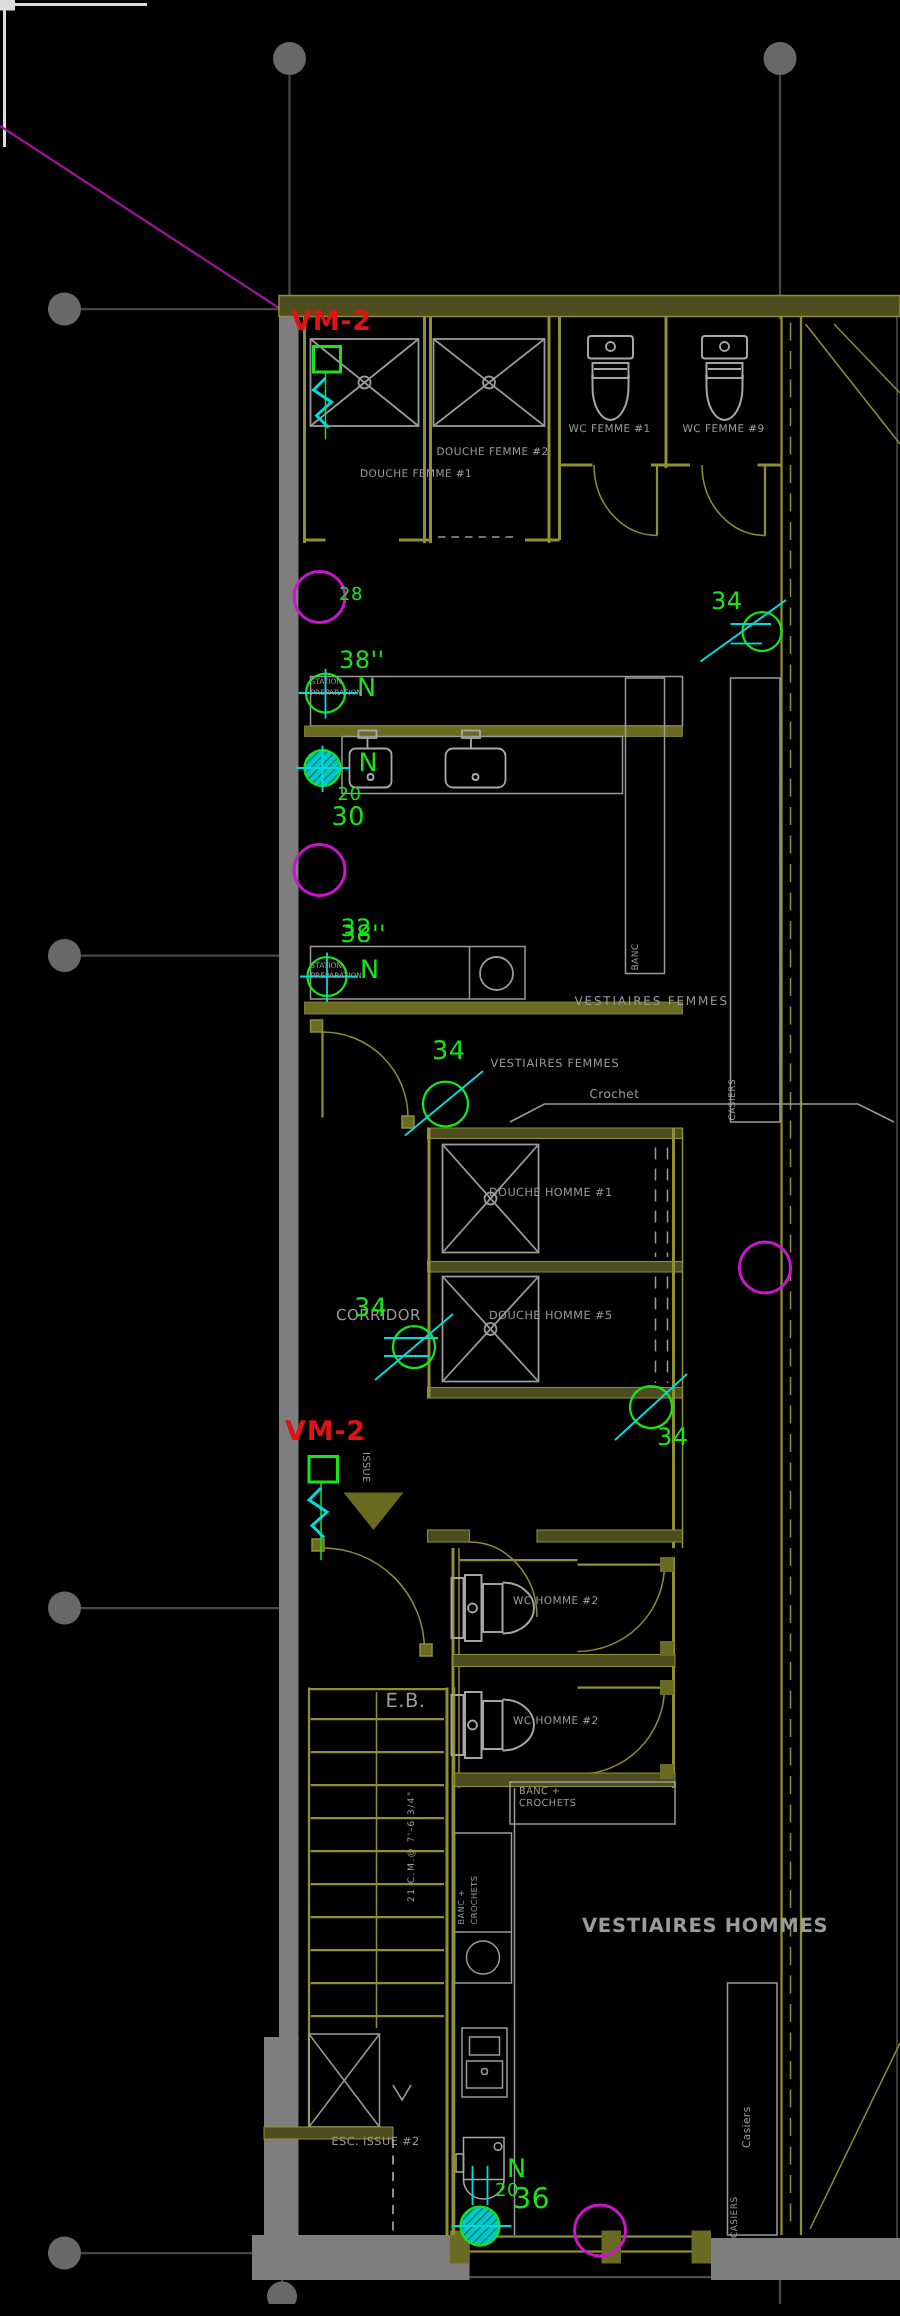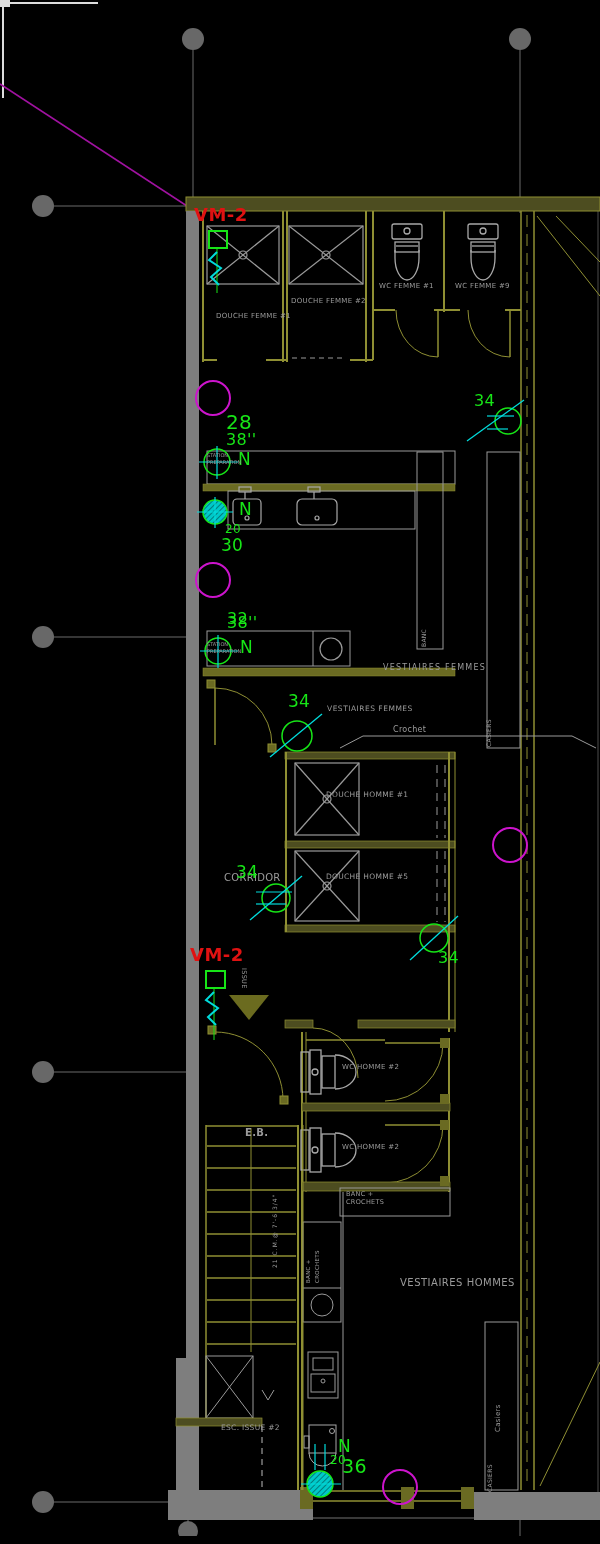--- a/index.html
+++ b/index.html
@@ -338,26 +338,26 @@
     <circle cx="213" cy="398" r="17"></circle>
     <circle cx="213" cy="580" r="17"></circle>
     <circle cx="510" cy="845" r="17"></circle>
     <circle cx="400" cy="1487" r="17"></circle>
   </g>
 </svg>
 
 <div class="lbl red" style="left:194px;top:206px;font-size:18px;">VM-2</div>
 <div class="lbl red" style="left:190px;top:946px;font-size:18px;">VM-2</div>
 
-<div class="lbl" style="left:188px;top:313px;font-size:7px;padding-left:28px;">DOUCHE FEMME #1</div>
+<div class="lbl" style="left:212px;top:313px;font-size:7px;padding-left:28px;">DOUCHE FEMME #1</div>
 <div class="lbl" style="left:291px;top:298px;font-size:7px;">DOUCHE FEMME #2</div>
 <div class="lbl" style="left:379px;top:283px;font-size:7px;">WC FEMME #1</div>
 <div class="lbl" style="left:455px;top:283px;font-size:7px;">WC FEMME #9</div>
 
-<div class="lbl green" style="left:226px;top:412px;font-size:20px;">28</div>
+<div class="lbl green" style="left:226px;top:390px;font-size:12px;">28</div>
 <div class="lbl green" style="left:226px;top:432px;font-size:16px;">38''</div>
 <div class="lbl green" style="left:238px;top:451px;font-size:17px;">N</div>
 <div class="lbl" style="left:207px;top:453px;font-size:5px;letter-spacing:0;">STATION</div>
 <div class="lbl" style="left:207px;top:460px;font-size:5px;letter-spacing:0;">PREPARATION</div>
 <div class="lbl green" style="left:239px;top:501px;font-size:17px;">N</div>
 <div class="lbl green" style="left:225px;top:523px;font-size:12px;">20</div>
 <div class="lbl green" style="left:221px;top:537px;font-size:17px;">30</div>
 <div class="lbl green" style="left:474px;top:393px;font-size:16px;">34</div>
 
 <div class="lbl green" style="left:227px;top:594px;font-size:16px;margin-top:17px;">32</div>
@@ -379,27 +379,27 @@
 <div class="lbl green" style="left:236px;top:864px;font-size:17px;">34</div>
 <div class="lbl green" style="left:438px;top:950px;font-size:16px;">34</div>
 
 <div class="lbl vtd" style="left:247px;top:968px;font-size:6.5px;">ISSUE</div>
 
 <div class="lbl" style="left:342px;top:1064px;font-size:7px;">WC HOMME #2</div>
 <div class="lbl" style="left:342px;top:1144px;font-size:7px;">WC HOMME #2</div>
 <div class="lbl" style="left:346px;top:1191px;font-size:6.5px;">BANC +</div>
 <div class="lbl" style="left:346px;top:1199px;font-size:6.5px;">CROCHETS</div>
 
-<div class="lbl" style="left:245px;top:1128px;font-size:10px;font-weight:bold;">E.B.</div>
+<div class="lbl" style="left:257px;top:1128px;font-size:13px;">E.B.</div>
 <div class="lbl vt" style="left:272px;top:1268px;font-size:6px;letter-spacing:1px;">21 C.M.@ 7'-6 3/4"</div>
 <div class="lbl" style="left:221px;top:1424px;font-size:7.5px;">ESC. ISSUE #2</div>
 
 <div class="lbl vt" style="left:306px;top:1283px;font-size:5.5px;">BANC +</div>
 <div class="lbl vt" style="left:315px;top:1283px;font-size:5.5px;">CROCHETS</div>
-<div class="lbl" style="left:400px;top:1278px;font-size:10px;letter-spacing:.5px;">VESTIAIRES HOMMES</div>
+<div class="lbl" style="left:388px;top:1278px;font-size:13px;letter-spacing:.5px;font-weight:bold;">VESTIAIRES HOMMES</div>
 
 <div class="lbl green" style="left:338px;top:1438px;font-size:17px;">N</div>
 <div class="lbl green" style="left:330px;top:1454px;font-size:12px;">20</div>
 <div class="lbl green" style="left:342px;top:1457px;font-size:19px;">36</div>
 
 <div class="lbl vt" style="left:495px;top:1432px;font-size:7px;">Casiers</div>
 <div class="lbl vt" style="left:487px;top:1492px;font-size:6px;">CASIERS</div>
 
 </div>
 

